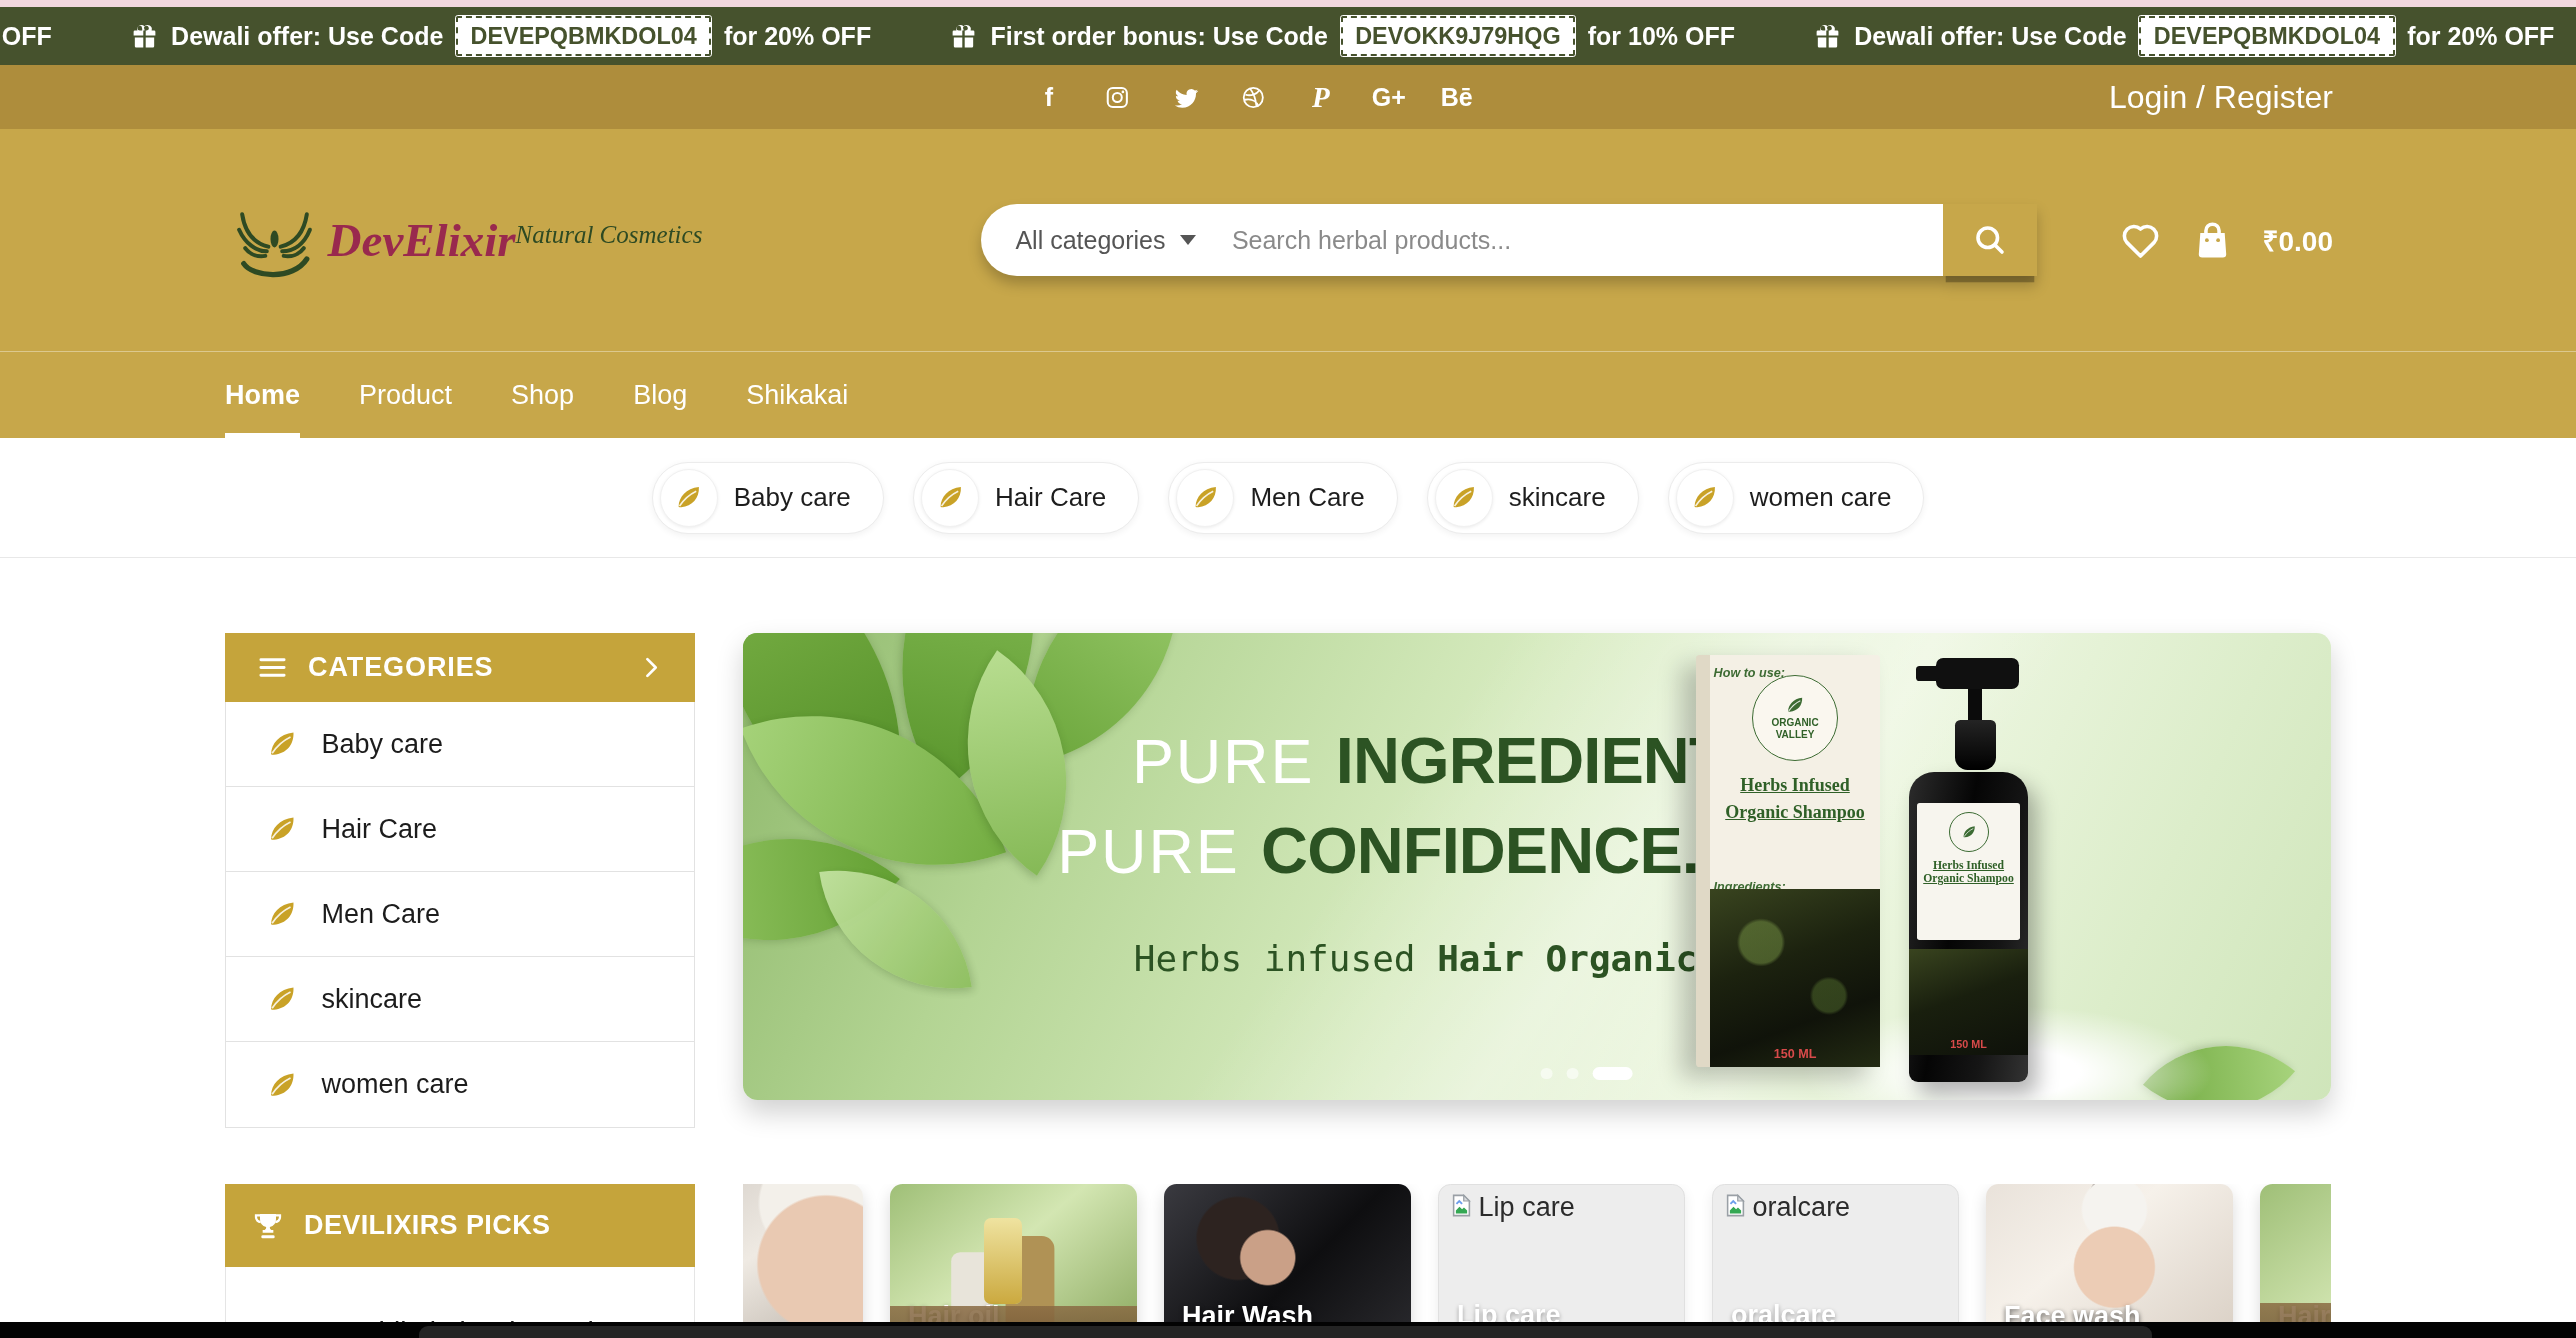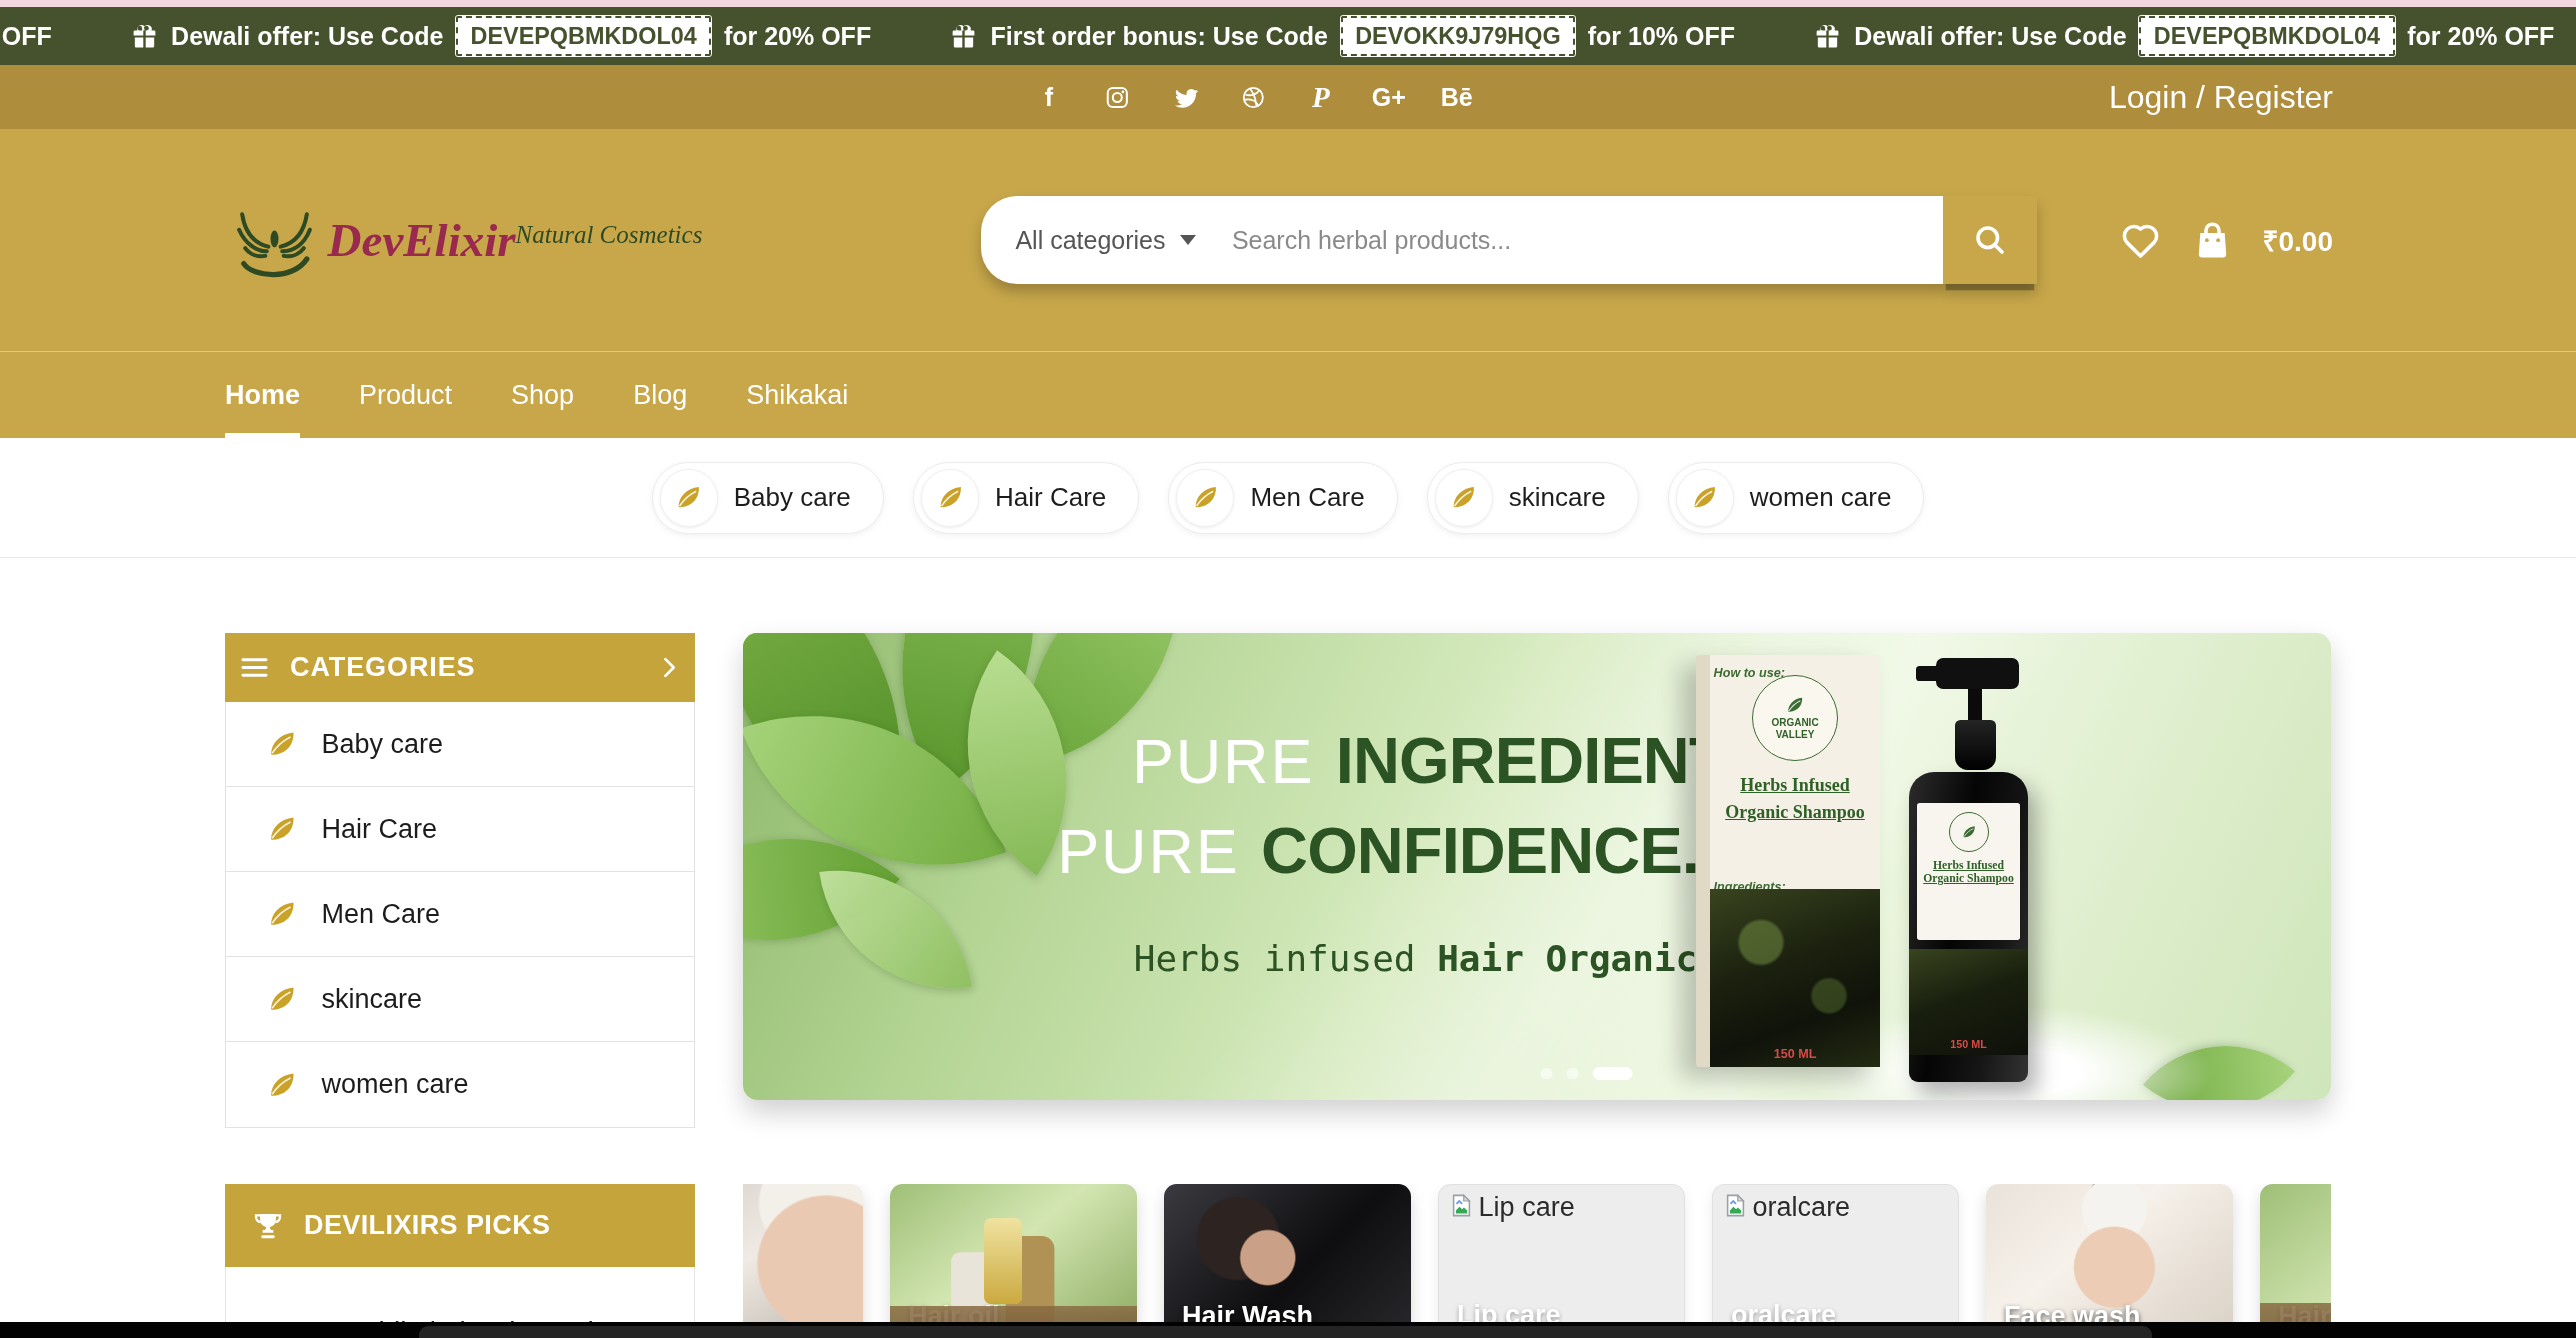--- a/index.html
+++ b/index.html
@@ -30,21 +30,21 @@
   .s-icon .glyph { font-size:25px; font-weight:700; color:#fff; font-family:"Liberation Sans",sans-serif; }
   .s-icon .glyph.serif { font-family:"Liberation Serif",serif; font-style:italic; font-size:29px; }
   .auth-link { position:absolute; right:243px; color:#fff; font-size:32px; text-decoration:none; cursor:pointer; }
   
   .main-header { height:222px; background:#C7A74A; display:flex; align-items:center; padding:0 243px 0 225px; }
   .logo { display:flex; align-items:center; gap:3.6px; cursor:pointer; }
   .logo svg { width:99px; height:77px; }
   .logo-text { display:flex; }
   .logo-title { font-family:"Liberation Serif",serif; font-style:italic; font-weight:700; font-size:47px; color:#99294E; line-height:1; }
   .logo-subtitle { font-family:Liberation Serif, serif; font-style:italic; font-size:25px; color:#2E4A23; margin-top:4px; }
-  .search-wrap { display:flex; align-items:stretch; height:88px; margin-left:279px; filter:drop-shadow(0 8px 6.3px rgba(0,0,0,0.22)); }
+  .search-wrap { display:flex; align-items:stretch; height:72px; margin-left:279px; filter:drop-shadow(0 8px 6.3px rgba(0,0,0,0.22)); }
   .cat-select { background:#fff; border-radius:36px 0 0 36px; display:flex; align-items:center; gap:14.4px; padding:0 27px 0 34px; cursor:pointer; }
   .cat-select span { font-size:25px; color:#555; }
   .caret { width:0; height:0; border-left:8px solid transparent; border-right:8px solid transparent; border-top:10px solid #555; }
   .search-input { width:720px; border:none; outline:none; background:#fff; font-size:25px; color:#444; padding:0 9px; font-family:"Liberation Sans",sans-serif; }
   .search-input::placeholder { color:#8a8a8a; }
   .search-btn { width:94px; background:#C7A74A; border:none; display:flex; align-items:center; justify-content:center; cursor:pointer; box-shadow:0 9px 0 -2.7px rgba(0,0,0,0.28); }
   .search-btn svg { width:36px; height:36px; color:#fff; }
   .header-actions { margin-left:auto; display:flex; align-items:center; gap:27px; }
   .icon-btn { background:none; border:none; color:#fff; cursor:pointer; display:flex; align-items:center; }
   .icon-btn svg { width:45px; height:45px; }
@@ -59,21 +59,21 @@
   .pill { height:72px; border-radius:36px; border:0.9px solid #ececec; background:#fff; box-shadow:0 1.8px 7.2px rgba(0,0,0,0.06);
     display:flex; align-items:center; gap:16px; padding:0 32px 0 7.2px; cursor:pointer; }
   .pill-circle { width:58px; height:58px; border-radius:50%; background:#fff; border:0.9px solid #f1f1f1; box-shadow:0 0.9px 3.6px rgba(0,0,0,0.08); display:flex; align-items:center; justify-content:center; }
   .pill-circle svg { width:29px; height:29px; color:#C9A227; }
   .pill-label { font-size:26px; color:#1d1d1d; }
   
   .content { padding:75px 245px 0 225px; background:#fff; }
   .row1 { display:flex; gap:48px; }
   
   .sidebar { width:470px; flex:none; }
-  .cat-head { height:69px; background:#C5A43B; display:flex; align-items:center; padding:0 14px; gap:20px; cursor:pointer; }
+  .cat-head { height:69px; background:#C5A43B; display:flex; align-items:center; padding:0 32px; gap:20px; cursor:pointer; }
   .cat-head svg.burger { width:31px; height:31px; color:#fff; }
   .cat-head-title { color:#fff; font-size:27px; font-weight:700; letter-spacing:0.9px; }
   .cat-head svg.chev { width:25px; height:25px; color:#fff; margin-left:auto; }
   .cat-list { border:0.9px solid #e2e2e2; border-top:none; background:#fff; }
   .cat-item { height:85px; display:flex; align-items:center; gap:23.4px; padding-left:40px; border-bottom:0.9px solid #e2e2e2; cursor:pointer; }
   .cat-item:last-child { border-bottom:none; }
   .cat-item svg { width:32px; height:32px; color:#C9A227; }
   .cat-item span { font-size:27px; color:#1c1c1c; }
   
   .hero { position:relative; flex:1; height:467px; border-radius:14.4px; overflow:hidden; box-shadow:0 12.6px 27px rgba(0,0,0,0.18);

